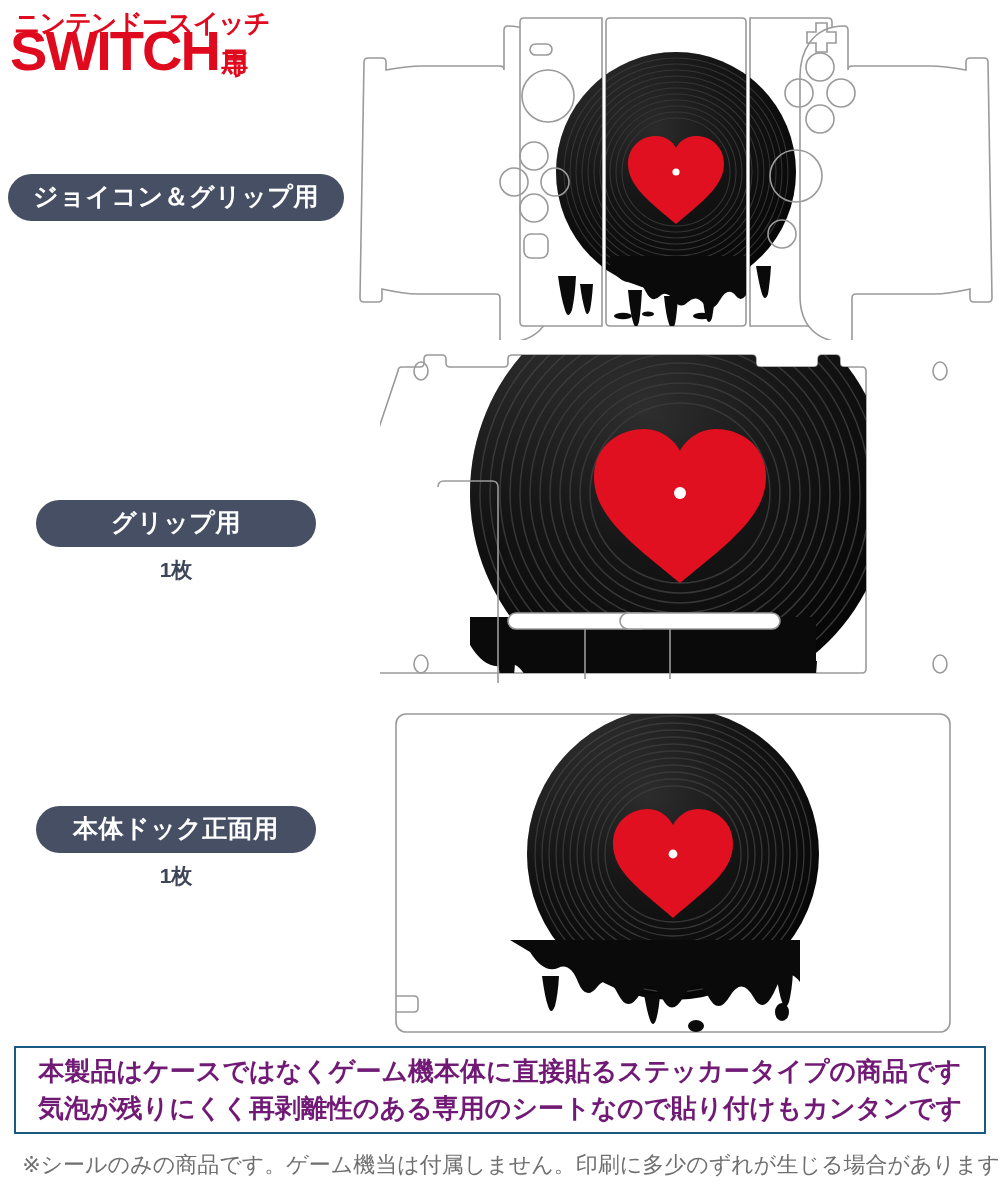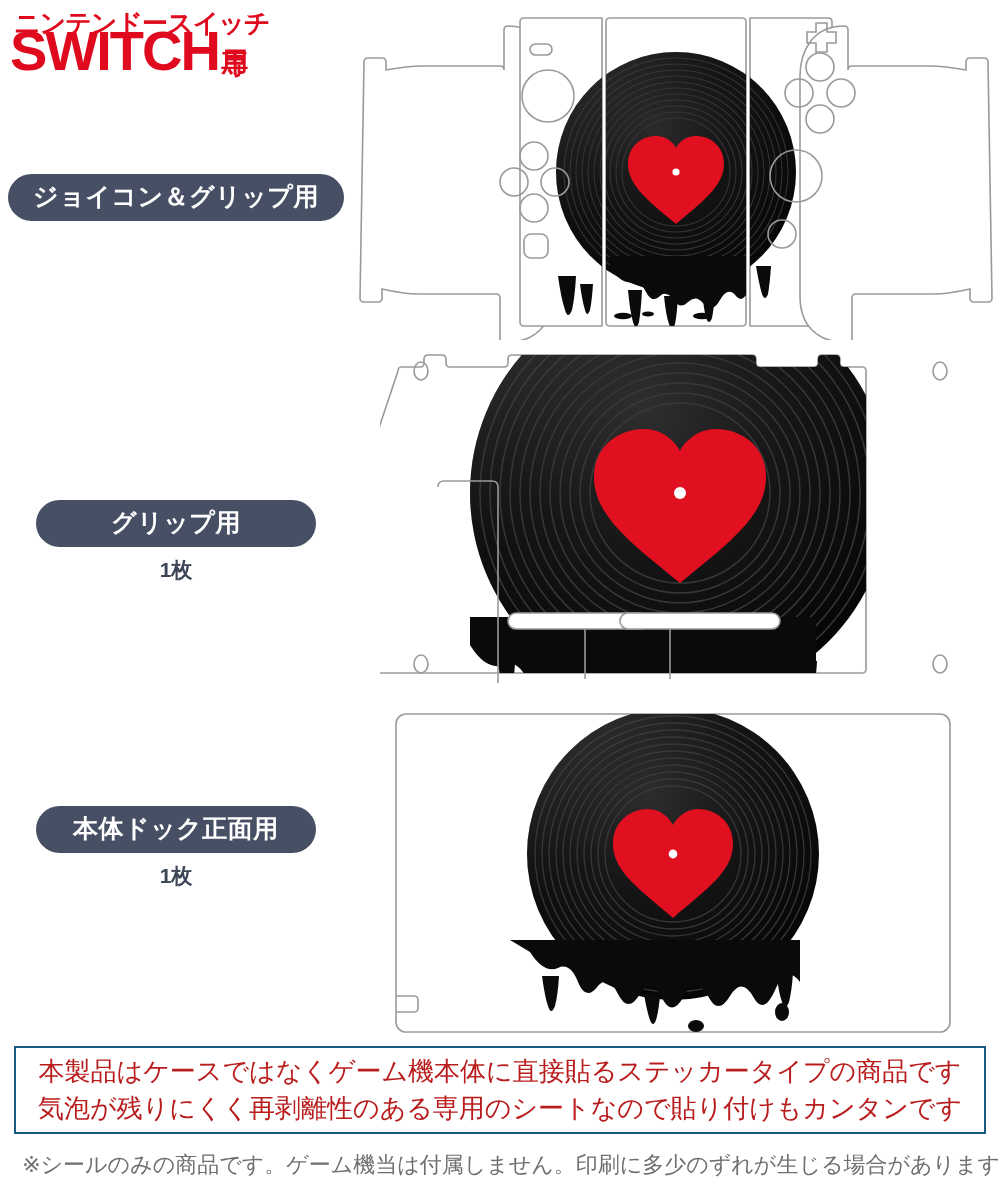--- a/index.html
+++ b/index.html
@@ -114,25 +114,25 @@
     height: 88px;
     box-sizing: border-box;
     border: 2px solid #1b5a80;
     display: flex;
     flex-direction: column;
     justify-content: center;
     align-items: center;
     padding: 2px 6px;
   }
   .notice-line {
-    color: #b91c1c;
+    color: #701a75;
     font-size: 26px;
     line-height: 1.42;
     white-space: nowrap;
-    font-weight: normal;
+    font-weight: bold;
   }
   .fineprint {
     position: absolute;
     left: 0;
     top: 1150px;
     width: 1000px;
     text-align: right;
     color: #6f6f6f;
     font-size: 22px;
     white-space: nowrap;

